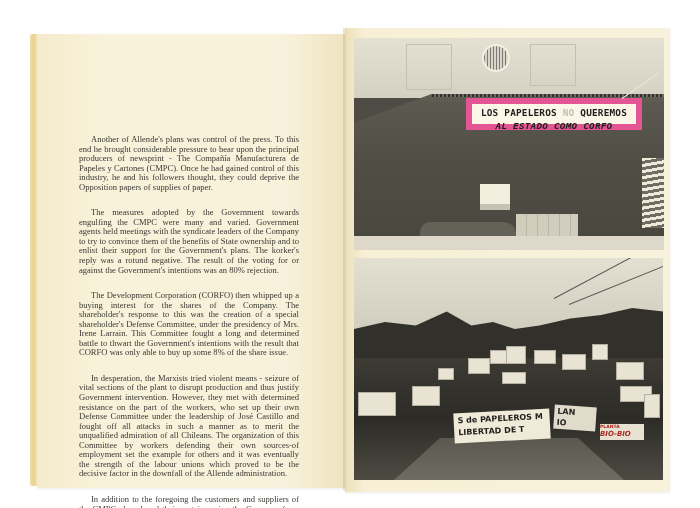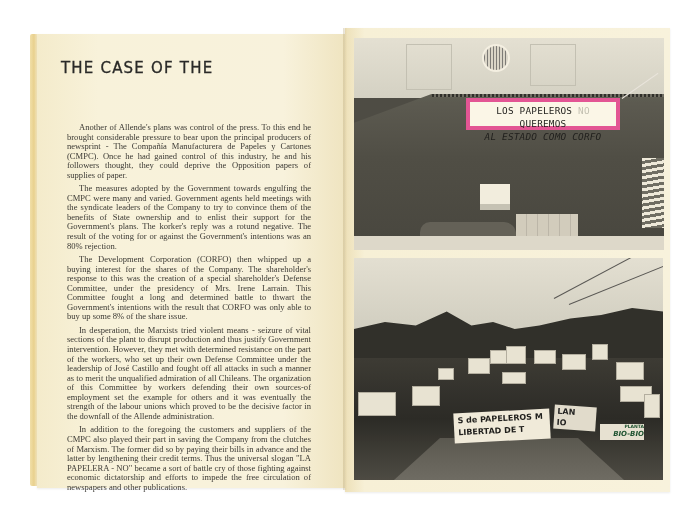--- a/index.html
+++ b/index.html
@@ -36,42 +36,42 @@
     font-family: "DejaVu Sans", sans-serif;
     font-size: 15px; letter-spacing: 1.2px; line-height: 21px;
     color: #2a2a28; font-weight: normal;
     -webkit-text-stroke: 0.3px #2a2a28;
   }
   .body-text {
     position: absolute; left: 63px; top: 119px; width: 252px;
     font-size: 8.55px; line-height: 9.55px; color: #3a3833;
     text-align: justify;
   }
-  .body-text p { margin: 4px; text-indent: 12px; }
+  .body-text p { margin: 16px; text-indent: 12px; }
   .photo {
     position: absolute; overflow: hidden;
     filter: sepia(0.15);
   }
   .photo-top { left: 354px; top: 38px; width: 310px; height: 212px; background: #4a4a44; }
   .photo-bottom { left: 354px; top: 258px; width: 309px; height: 222px; background: #3d3c36; }
 
   
   .sky-top { position: absolute; left: 0; top: 0; width: 100%; height: 60px; background: linear-gradient(180deg, #d9dad3, #c9cbc4); }
   .wall-panel { position: absolute; border: 1px solid #b9bbb3; }
   .vent { position: absolute; left: 128px; top: 6px; width: 24px; height: 24px; border-radius: 50%;
           background: repeating-linear-gradient(90deg, #777 0 1.5px, #cfcfc8 1.5px 3px); border: 2px solid #e8e8e2; }
   .roof { position: absolute; left: 0; top: 56px; width: 100%; height: 160px;
           background: linear-gradient(180deg, #5a5a52 0%, #4c4c45 40%, #44443e 100%);
           clip-path: polygon(0 18%, 25% 0, 100% 0, 100% 100%, 0 100%); }
   .roof-edge { position: absolute; left: 78px; top: 56px; width: 232px; height: 3px;
                background: repeating-linear-gradient(90deg, #2e2e2a 0 2px, #6a6a62 2px 4px); }
   .banner-top {
-    position: absolute; left: 112px; top: 60px; width: 154px; height: 32px;
-    background: #efefe8; border: 4px solid #ec4899;
-    font-family: "DejaVu Sans Mono", monospace; font-weight: normal;
+    position: absolute; left: 112px; top: 60px; width: 176px; height: 32px;
+    background: #efefe8; border: 6px solid #ec4899;
+    font-family: "DejaVu Sans Mono", monospace; font-weight: bold;
     font-size: 9.4px; line-height: 13px; color: #1e1e1c;
     text-align: center; padding-top: 2px; box-sizing: border-box; letter-spacing: 0.2px;
   }
   .banner-top .no { color: #b9bab2; }
   .banner-top .line2 { font-style: italic; }
   .rope { position: absolute; left: 268px; top: 60px; width: 44px; height: 1px; background: #ddd;
           transform: rotate(-35deg); transform-origin: left; }
   .window-box { position: absolute; left: 126px; top: 146px; width: 30px; height: 20px; background: #e6e6de; }
   .window-box2 { position: absolute; left: 126px; top: 166px; width: 30px; height: 6px; background: #bcbcb4; }
   .crates { position: absolute; left: 162px; top: 176px; width: 62px; height: 26px;
@@ -102,37 +102,36 @@
   }
   .banner-bottom2 {
     position: absolute; left: 200px; top: 148px; width: 42px; height: 24px;
     background: #d6d5cc; transform: rotate(4deg);
     font-family: "DejaVu Sans", sans-serif; font-weight: bold;
     font-size: 8px; line-height: 11px; color: #222; padding: 1px 3px; box-sizing: border-box; white-space: nowrap; overflow: hidden;
   }
   .planta-sign {
     position: absolute; left: 246px; top: 166px; width: 44px; height: 16px;
     background: #dcdbd2; font-family: "DejaVu Sans", sans-serif; font-weight: bold;
-    text-align: right; color: #14532d;
+    text-align: left; color: #b91c1c;
   }
   .planta-sign .l1 { font-size: 4.5px; line-height: 6px; display: block; }
   .planta-sign .l2 { font-size: 7px; line-height: 8px; display: block; font-style: italic; }
 </style>
 </head>
 <body>
 
 <div class="booklet">
   <div class="page-stack"></div>
   <div class="left-page"></div>
   <div class="right-page"></div>
   <div class="gutter"></div>
 </div>
 
 <div class="title">
-  <div>THE CASE OF THE</div>
 </div>
 
 <div class="body-text">
   <p>Another of Allende's plans was control of the press. To this end he brought considerable pressure to bear upon the principal producers of newsprint - The Compañía Manufacturera de Papeles y Cartones (CMPC). Once he had gained control of this industry, he and his followers thought, they could deprive the Opposition papers of supplies of paper.</p>
   <p>The measures adopted by the Government towards engulfing the CMPC were many and varied. Government agents held meetings with the syndicate leaders of the Company to try to convince them of the benefits of State ownership and to enlist their support for the Government's plans. The korker's reply was a rotund negative. The result of the voting for or against the Government's intentions was an 80% rejection.</p>
   <p>The Development Corporation (CORFO) then whipped up a buying interest for the shares of the Company. The shareholder's response to this was the creation of a special shareholder's Defense Committee, under the presidency of Mrs. Irene Larrain. This Committee fought a long and determined battle to thwart the Government's intentions with the result that CORFO was only able to buy up some 8% of the share issue.</p>
   <p>In desperation, the Marxists tried violent means - seizure of vital sections of the plant to disrupt production and thus justify Government intervention. However, they met with determined resistance on the part of the workers, who set up their own Defense Committee under the leadership of José Castillo and fought off all attacks in such a manner as to merit the unqualified admiration of all Chileans. The organization of this Committee by workers defending their own sources-of employment set the example for others and it was eventually the strength of the labour unions which proved to be the decisive factor in the downfall of the Allende administration.</p>
   <p>In addition to the foregoing the customers and suppliers of the CMPC also played their part in saving the Company from the clutches of Marxism. The former did so by paying their bills in advance and the latter by lengthening their credit terms. Thus the universal slogan "LA PAPELERA - NO" became a sort of battle cry of those fighting against economic dictatorship and efforts to impede the free circulation of newspapers and other publications.</p>
 </div>
 

